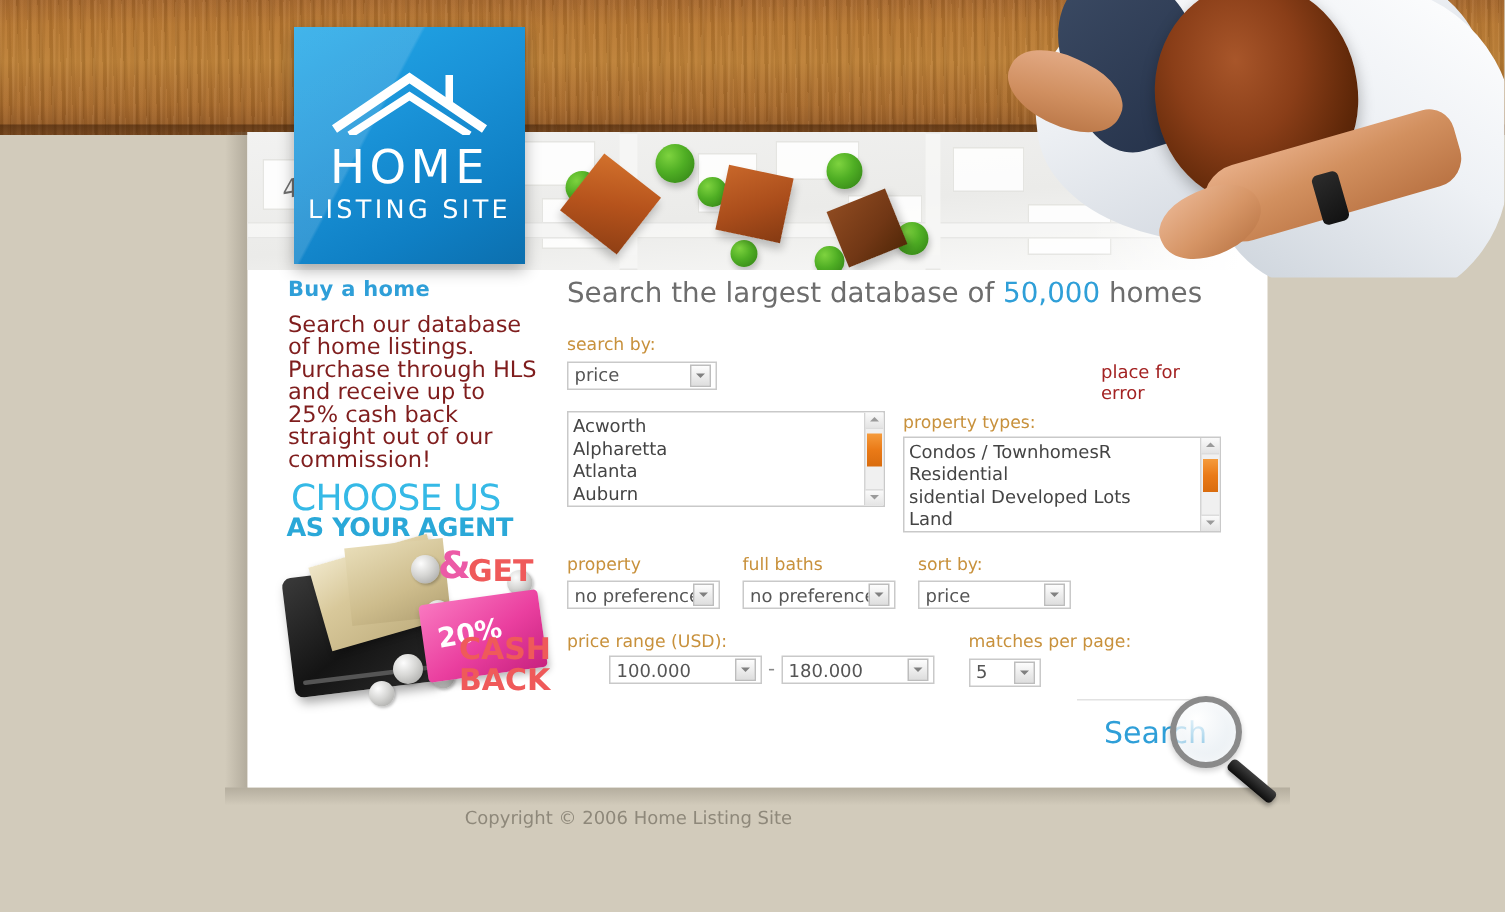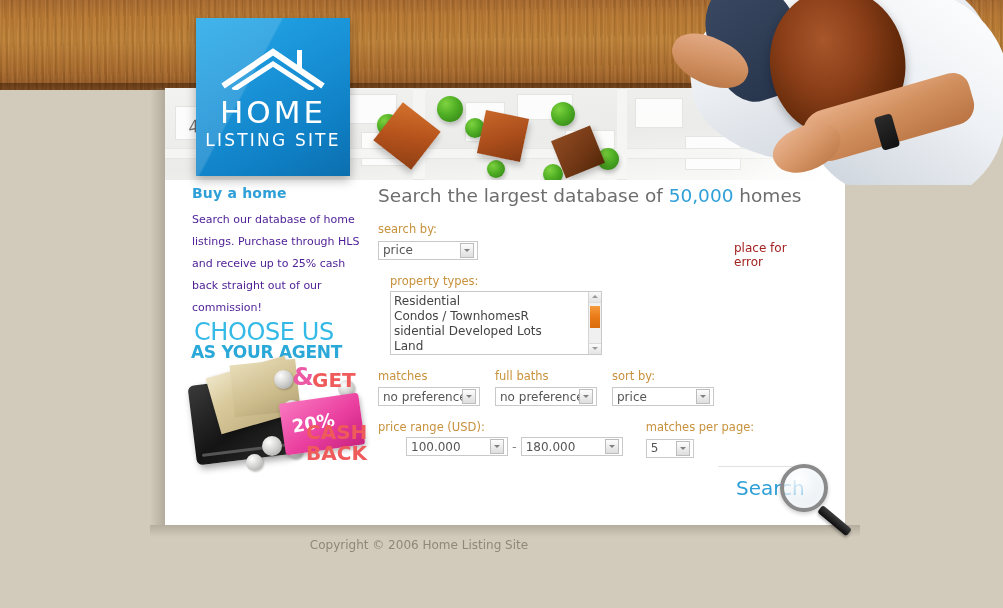--- a/index.html
+++ b/index.html
@@ -179,21 +179,21 @@
     position:absolute; left:0; right:0; top:112px; text-align:center;
     color:#fff; font-size:17px; letter-spacing:2.2px;
   }
 
   
   .sidebar { position:absolute; left:192px; top:185px; width:172px; }
   .buy-title {
     color:#2f9fd8; font-size:14px; font-weight:bold; margin:0 0 8px 0;
     font-family:"DejaVu Sans","Liberation Sans",sans-serif; letter-spacing:.2px;
   }
-  .buy-text { color:#4c1d95; font-size:11px; line-height:22px; width:168px; }
+  .buy-text { color:#7f1d1d; font-size:15px; line-height:15px; width:168px; }
 
   
   .promo { position:absolute; left:188px; top:318px; width:180px; height:165px; }
   .pr-choose {
     position:absolute; left:6px; top:0; font-size:24px; font-weight:normal;
     color:#35b9e6; letter-spacing:-0.4px; white-space:nowrap;
     text-shadow: 0 1px 0 rgba(255,255,255,.6);
   }
   .pr-agent {
     position:absolute; left:3px; top:24px; font-size:17px; font-weight:bold;
@@ -457,47 +457,64 @@
   <div class="row">
     <span class="lbl">search by:</span>
     <div class="fakeselect" style="width:100px;">
       <span class="txt">price</span>
       <span class="arw"></span>
     </div>
   </div>
 
   <div class="row cols" style="margin-top:14px;">
     <div>
+      <div class="listbox">
+        <ul>
+          <li>Acworth</li>
+          <li>Alpharetta</li>
+          <li>Atlanta</li>
+          <li>Auburn</li>
+        </ul>
+        <div class="sbar">
+          <div class="btn up">
+              <i></i>
+            </div>
+          <div class="thumb"></div>
+          <div class="btn dn">
+              <i></i>
+            </div>
+        </div>
+      </div>
     </div>
 
     <div style="margin-left:3px;">
       <span class="lbl">property types:</span>
       <div class="listbox">
         <ul>
+          <li>Condos / TownhomesR</li>
           <li>Residential</li>
-          <li>Condos / TownhomesR</li>
           <li>sidential Developed Lots</li>
           <li>Land</li>
         </ul>
         <div class="sbar">
           <div class="btn up">
               <i></i>
             </div>
           <div class="thumb"></div>
           <div class="btn dn">
               <i></i>
             </div>
         </div>
       </div>
     </div>
   </div>
 
   <div class="row cols" style="margin-top:14px;">
     <div>
-      <span class="lbl">matches</span>
+      <span class="lbl">property</span>
       <div class="fakeselect" style="width:102px;">
         <span class="txt">no preference</span>
         <span class="arw"></span>
       </div>
     </div>
     <div style="margin-left:6px;">
       <span class="lbl">full baths</span>
       <div class="fakeselect" style="width:102px;">
         <span class="txt">no preference</span>
         <span class="arw"></span>

